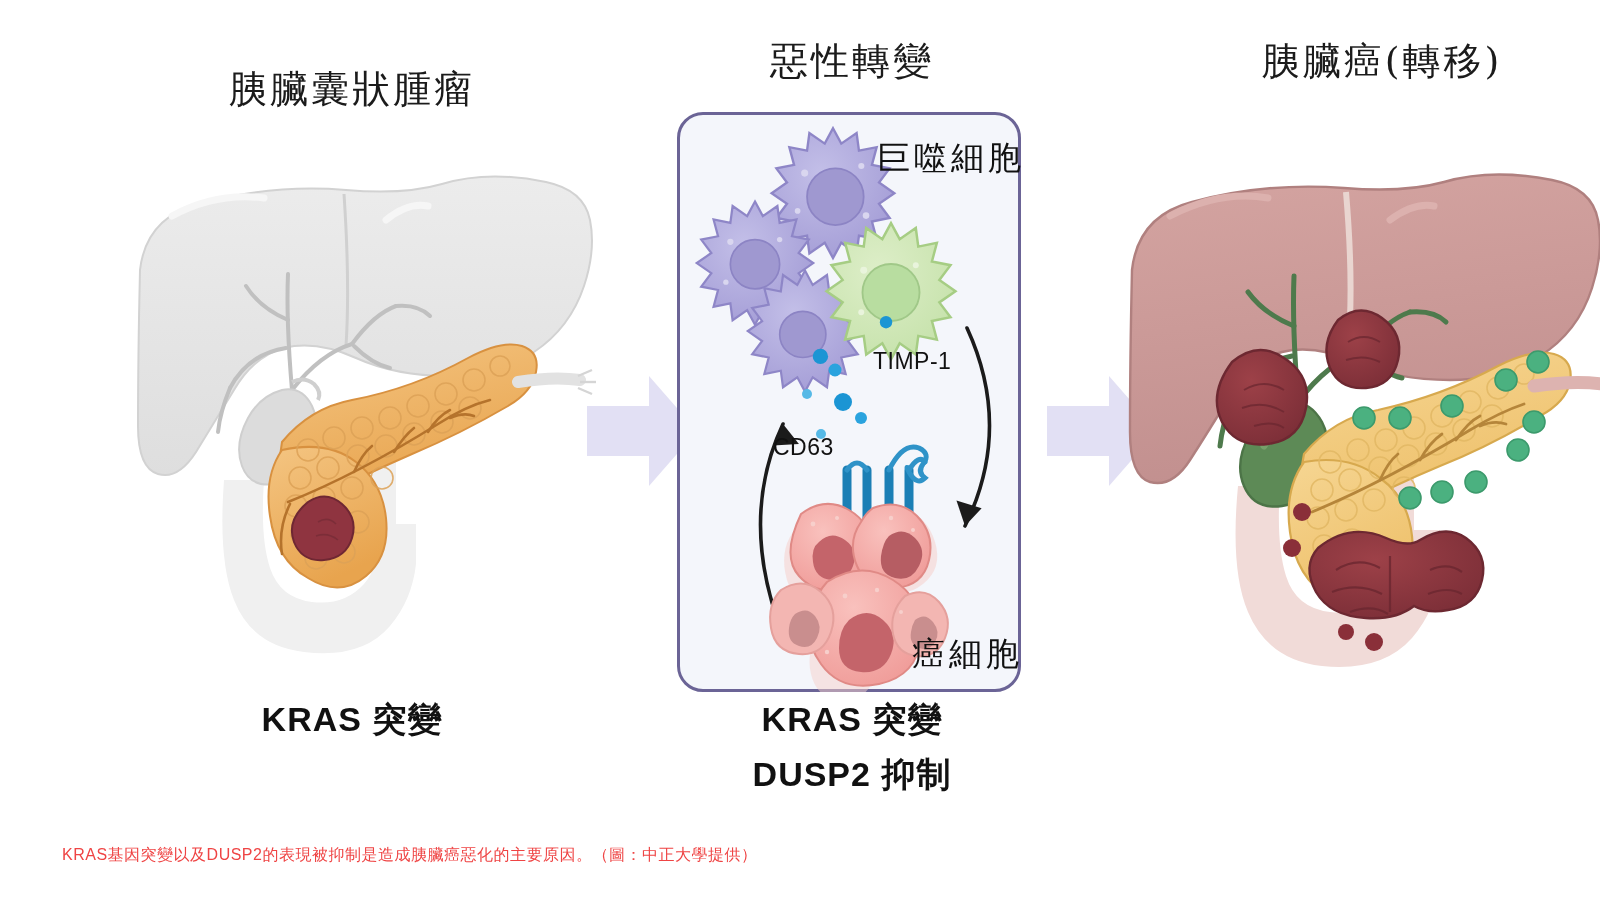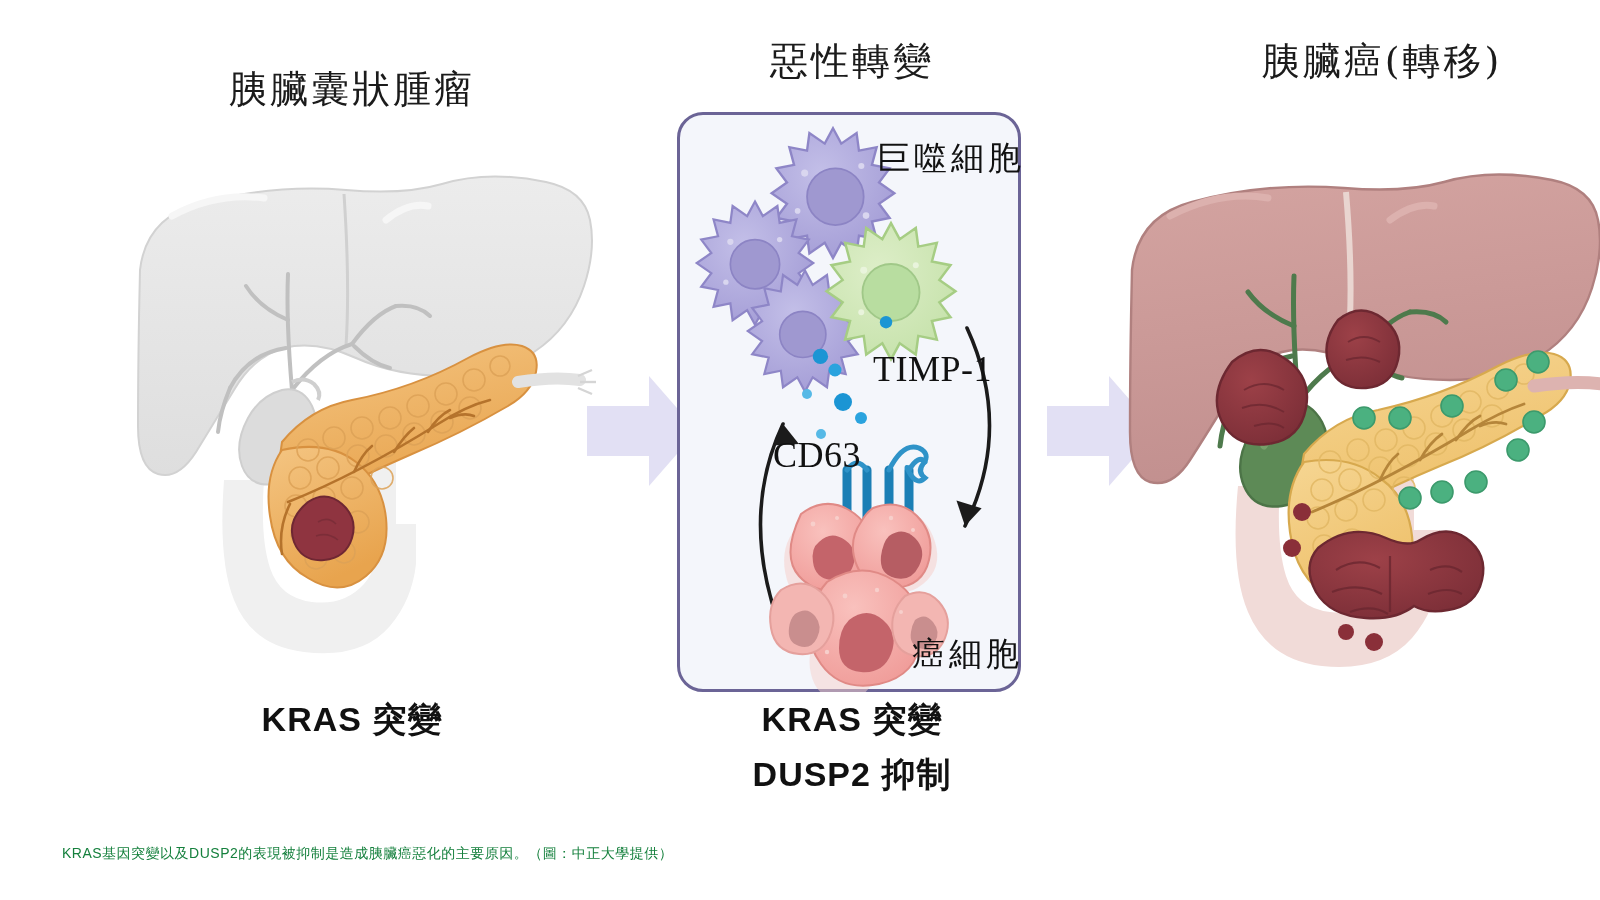--- a/index.html
+++ b/index.html
@@ -63,22 +63,22 @@
   #caption-center1 { left: 590px; top: 697px; width: 400px; }
   #caption-center2 { left: 590px; top: 752px; width: 400px; text-align: center; }
 
   
   #figure-source {
     position: absolute;
     left: 62px;
     top: 845px;
     width: 1400px;
     font-family: "Liberation Sans", sans-serif;
-    font-size: 14px;
-    color: #15803d;
+    font-size: 16px;
+    color: #ef4444;
     letter-spacing: 0.5px;
     white-space: nowrap;
   }
 
   
   .panel {
     position: absolute;
   }
   #panel-left   { left: 70px;   top: 150px; width: 470px; height: 520px; }
   #panel-center { left: 580px;  top: 112px; width: 344px; height: 580px; margin-left: 35px; }
@@ -113,22 +113,22 @@
     position: absolute;
     white-space: nowrap;
     color: #111111;
   }
   .cjk-label {
     font-family: "DejaVu Serif", "Liberation Serif", serif;
     font-size: 33px;
     letter-spacing: 4px;
   }
   .latin-label {
-    font-family: Liberation Serif, serif;
-    font-size: 36px;
+    font-family: Liberation Sans, sans-serif;
+    font-size: 23px;
     letter-spacing: 0.5px;
   }
   #label-macrophage { left: 200px; top: 24px; }
   #label-cancercell { left: 235px; top: 520px; }
   #label-timp1      { left: 196px; top: 236px; }
   #label-cd63       { left: 96px; top: 322px; }
 </style>
 </head>
 <body>
 

